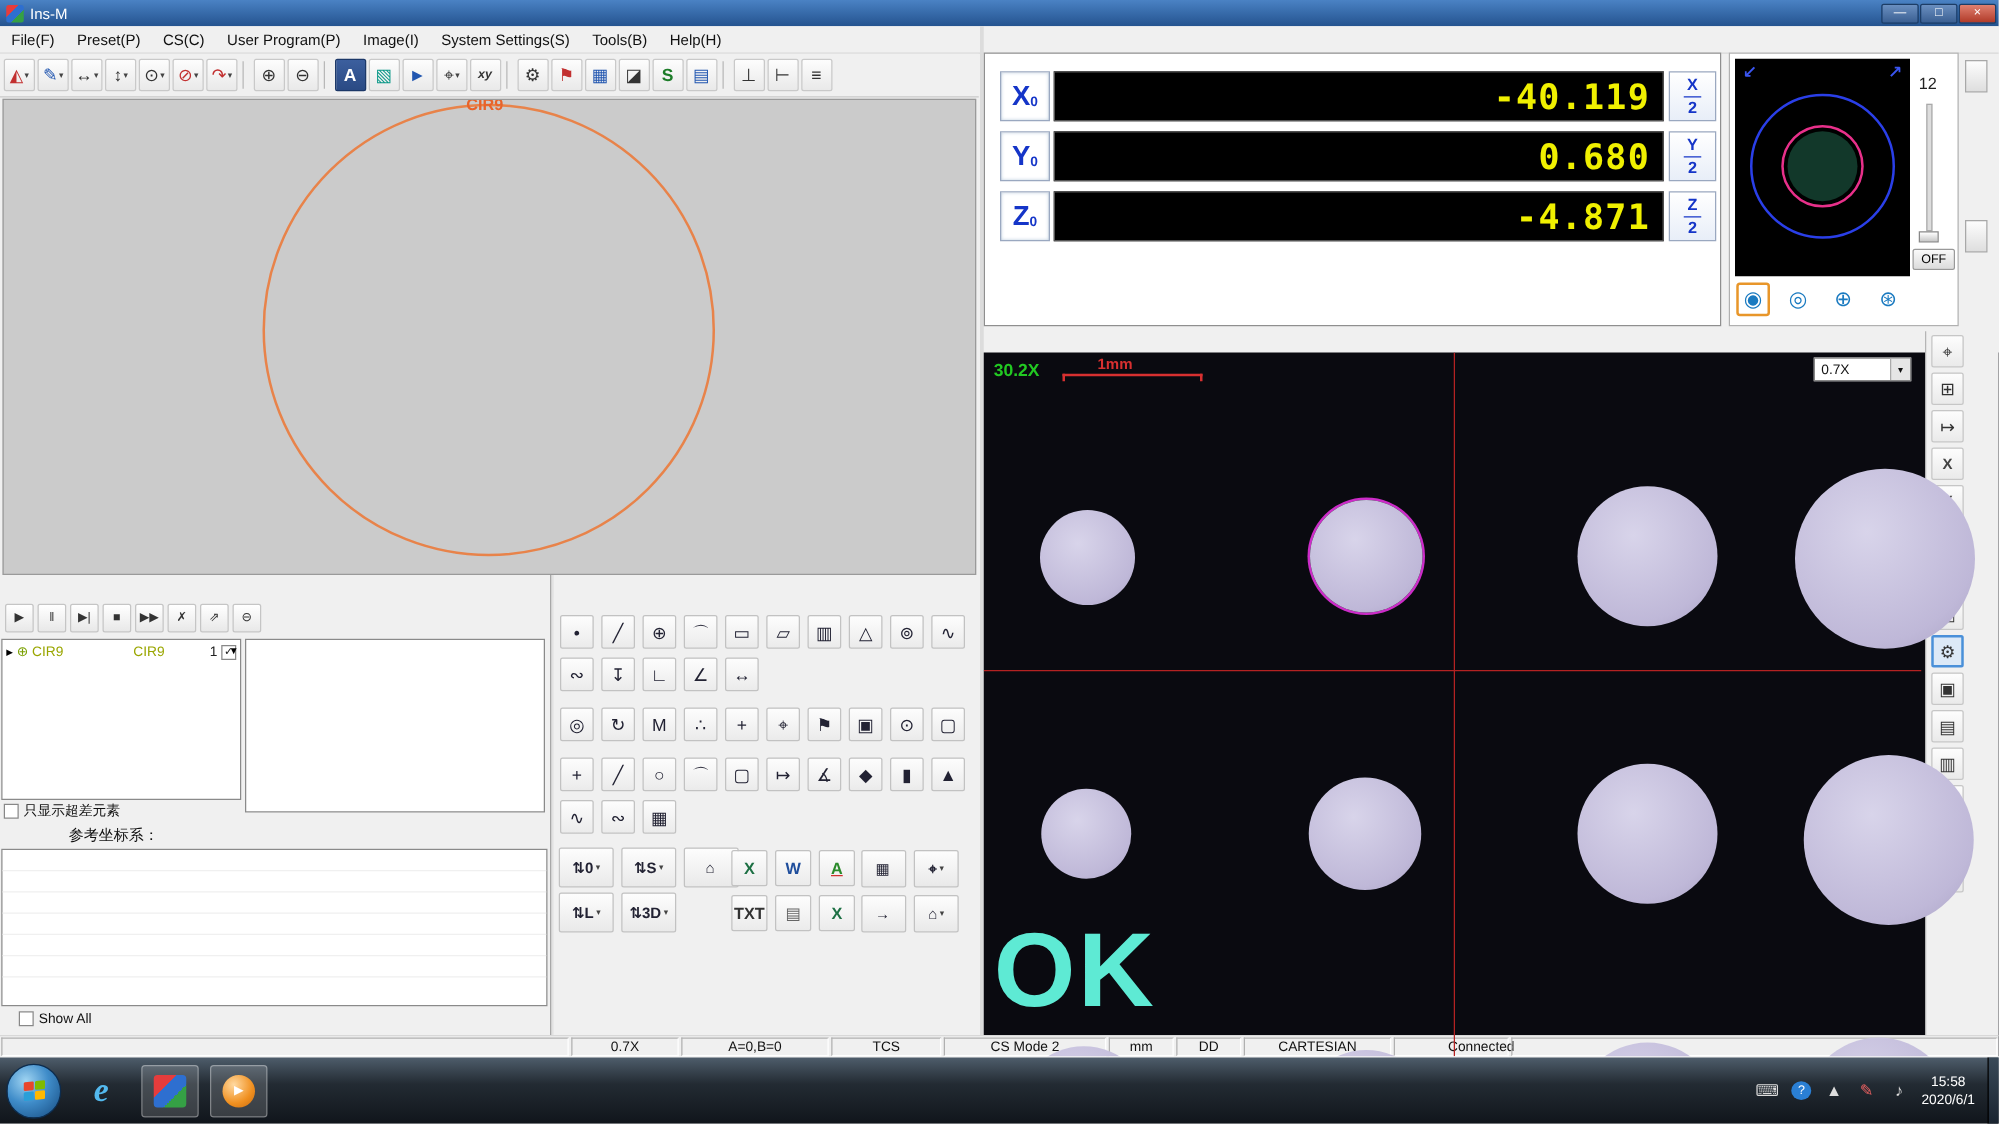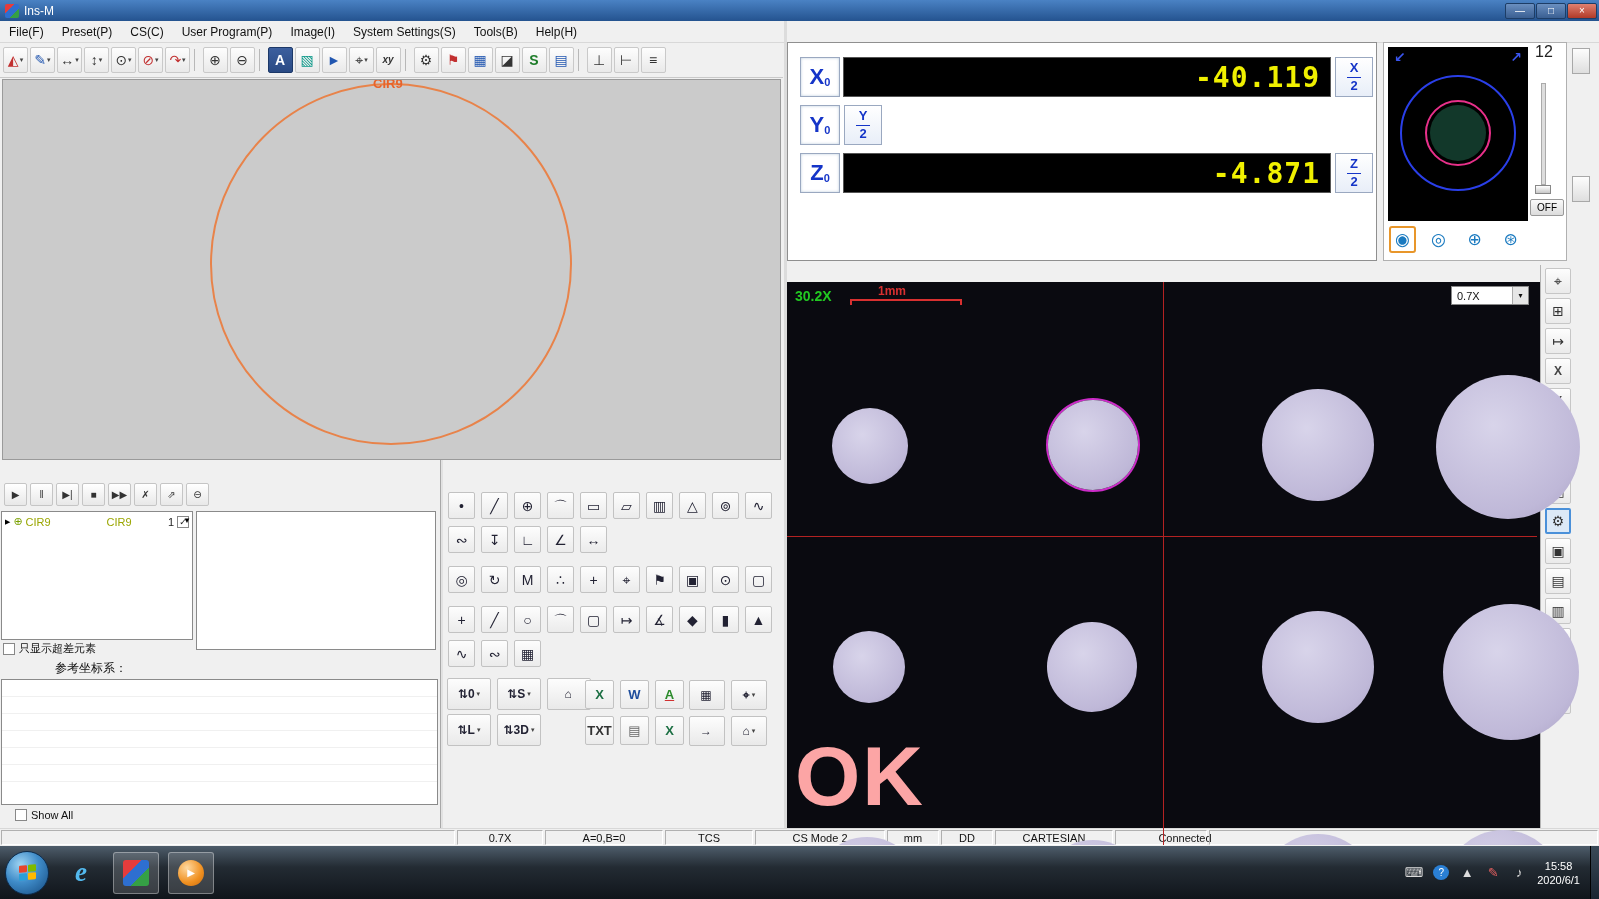--- a/index.html
+++ b/index.html
@@ -96,42 +96,42 @@
 .fracbtn{width:38px;height:40px;border:1px solid #9aa8c0;margin-left:4px;display:flex;flex-direction:column;align-items:center;justify-content:center;color:#1535c8;font-weight:bold;font-size:13px;background:linear-gradient(#fff,#e8eef8);line-height:1.1}
 .fracline{width:14px;border-top:1px solid #1535c8;margin:1px 0}
 
 
 #light{position:absolute;left:1383px;top:42px;width:184px;height:219px;background:#fff;border:1px solid #b0b0b0}
 #lightbox{position:absolute;left:4px;top:4px;width:140px;height:174px;background:#000}
 .larrow{position:absolute;color:#3a55f0;font-size:14px;font-weight:bold;z-index:2}
 #lring-outer{position:absolute;left:12px;top:28px;width:116px;height:116px;border:2px solid #2a3fe8;border-radius:50%}
 #lring-inner{position:absolute;left:37px;top:53px;width:66px;height:66px;border:2px solid #e8308a;border-radius:50%}
 #lcenter{position:absolute;left:42px;top:58px;width:56px;height:56px;border-radius:50%;background:#12382a}
-#lightlevel{position:absolute;left:151px;top:0;font-size:16px;color:#222}
+#lightlevel{position:absolute;left:151px;top:16px;font-size:13px;color:#222}
 #lslider{position:absolute;left:157px;top:40px;width:5px;height:102px;background:#ddd;border:1px solid #aaa}
 #lthumb{position:absolute;left:151px;top:142px;width:16px;height:9px;background:linear-gradient(#fff,#c8c8c8);border:1px solid #888}
 #loff{position:absolute;left:146px;top:156px;width:34px;height:17px;font-size:10px;background:linear-gradient(#fafafa,#dcdcdc);border:1px solid #999;border-radius:2px;font-family:Liberation Sans, sans-serif}
 #lightmodes{position:absolute;left:1389px;top:226px;display:flex;gap:9px}
 .lm{width:27px;height:27px;display:flex;align-items:center;justify-content:center;font-size:17px;color:#1a7ac0;background:#fff;border:2px solid transparent;border-radius:3px}
 .lm.selected{border-color:#e8962a}
 .grip{position:absolute;width:18px;height:26px;background:linear-gradient(#fdfdfd,#dedede);border:1px solid #a8a8a8}
 #grip1{left:1572px;top:48px}#grip2{left:1572px;top:176px}
 
 
 #camera{position:absolute;left:787px;top:282px;width:866px;height:563px;background:#0a0a10;overflow:hidden}
 .cam-circle{position:absolute;border-radius:50%;background:radial-gradient(circle at 40% 35%,#d8d4ea,#bfb8d8 70%,#a9a1c3);z-index:1}
 .cam-circle.selected{box-shadow:0 0 0 2px #cc2cc8}
 #xline{position:absolute;left:0;top:254px;width:750px;height:1px;background:#b42222;z-index:2}
 #yline{position:absolute;left:376px;top:0;width:1px;height:563px;background:#b42222;z-index:2}
 #maglabel{position:absolute;left:8px;top:6px;color:#22c822;font-weight:bold;font-size:14px;z-index:3}
 #scalelabel{position:absolute;left:91px;top:2px;color:#d83030;font-size:12px;font-weight:bold;z-index:3}
 #scalebar{position:absolute;left:63px;top:17px;width:112px;height:6px;border-left:2px solid #d83030;border-right:2px solid #d83030;border-top:2px solid #d83030;z-index:3}
 #zoomselect{position:absolute;left:664px;top:4px;width:78px;height:19px;background:#fff;border:1px solid #888;display:flex;align-items:center;font-size:11px;padding-left:5px;color:#111;z-index:4}
 .zarrow{margin-left:auto;width:16px;height:17px;background:#e6e6e6;border-left:1px solid #aaa;font-size:8px;display:flex;align-items:center;justify-content:center}
-#oktext{position:absolute;left:8px;top:452px;color:#fca5a5;font-size:84px;font-weight:bold;letter-spacing:2px;line-height:1;z-index:3}
+#oktext{position:absolute;left:8px;top:452px;color:#5eead4;font-size:84px;font-weight:bold;letter-spacing:2px;line-height:1;z-index:3}
 
 
 #rtoolbar{position:absolute;left:1540px;top:265px;width:59px;height:563px;background:#f0f0f0;border-left:1px solid #b5b5b5}
 .rt{width:26px;height:26px;margin:3px 0 4px 4px;border:1px solid #c6c6c6;background:linear-gradient(#fdfdfd,#eaeaea);display:flex;align-items:center;justify-content:center;border-radius:2px}
 .rt .g{font-size:14px;color:#333;line-height:1}
 .rt.selected{border:2px solid #4a90d9;background:#dce9f7}
 .ic-axis .g{font-weight:bold;font-size:12px;color:#444}
 
 
 #statusbar{position:absolute;left:0;top:828px;width:1599px;height:18px;background:#f0f0f0;border-top:1px solid #d8d8d8;display:flex;font-size:11px}
@@ -618,20 +618,21 @@
           <span>X</span>
           <span class="fracline"></span>
           <span>2</span>
         </div>
     </div>
     <div class="drow" style="top:62px">
       <div class="axisbox">
           <span>Y</span>
           <span class="sub">0</span>
         </div>
+      <div class="vdisp">0.680</div>
       <div class="fracbtn">
           <span>Y</span>
           <span class="fracline"></span>
           <span>2</span>
         </div>
     </div>
     <div class="drow" style="top:110px">
       <div class="axisbox">
           <span>Z</span>
           <span class="sub">0</span>

